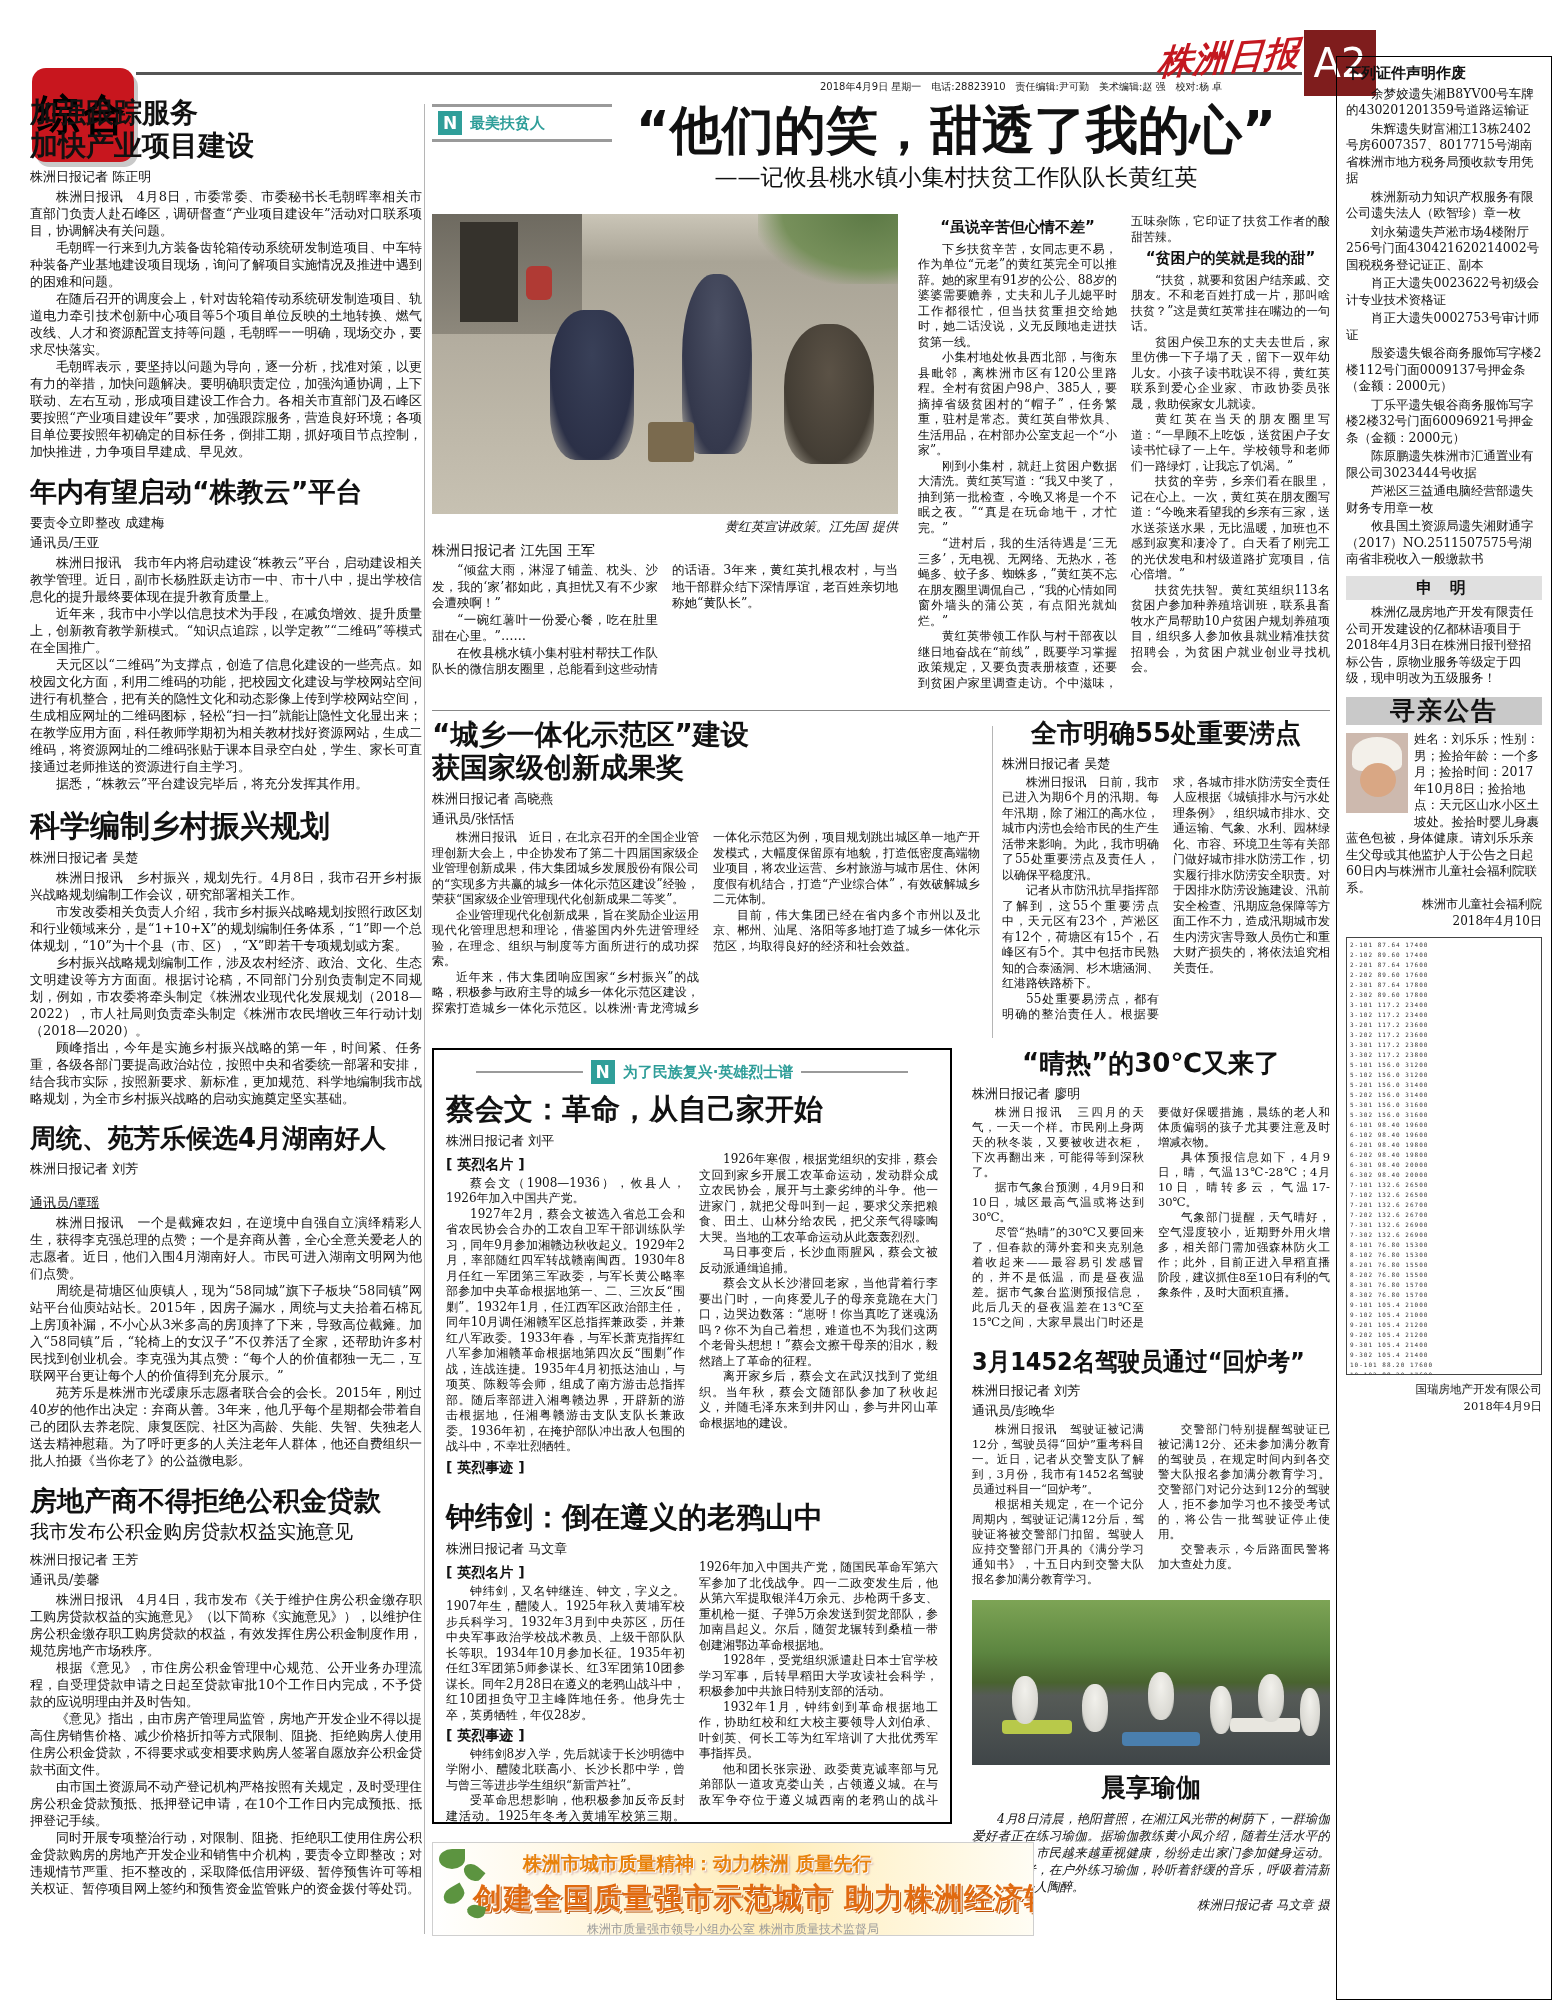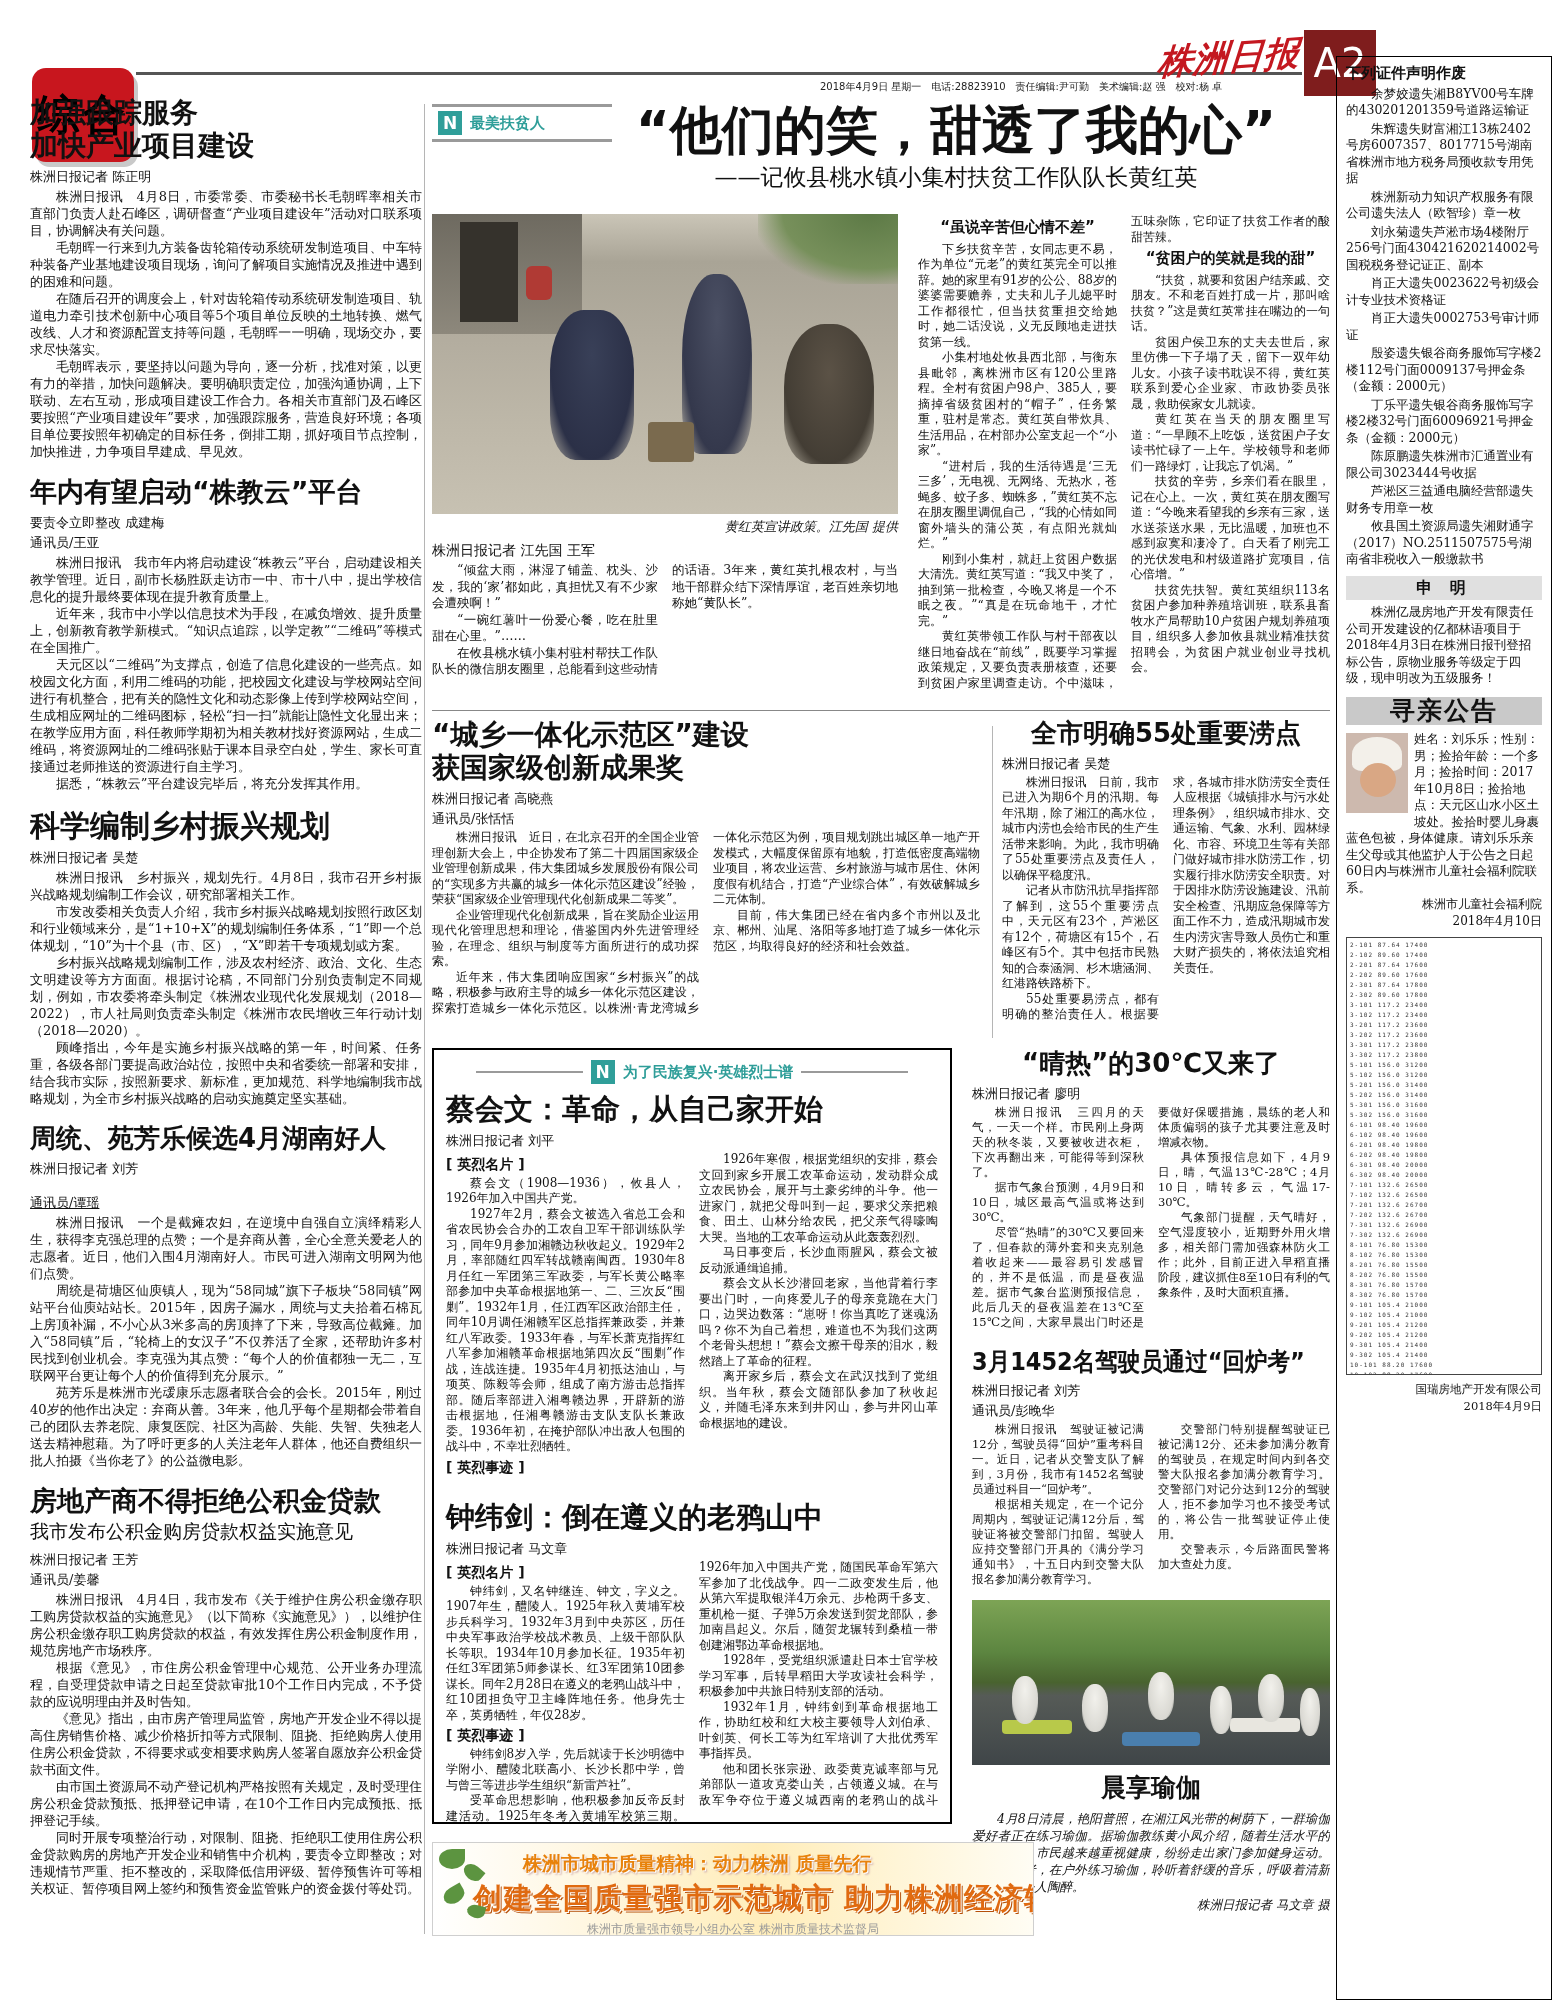--- a/index.html
+++ b/index.html
@@ -202,22 +202,22 @@
           <p class="para">在攸县桃水镇小集村驻村帮扶工作队队长的微信朋友圈里，总能看到这些动情的话语。3年来，黄红英扎根农村，与当地干部群众结下深情厚谊，老百姓亲切地称她“黄队长”。</p>
         </div>
     </div>
 
     <div class="main-right">
       <div class="body cols2" style="height:492px;font-size:12px;line-height:15.5px;">
         <h4 class="sec-head">“虽说辛苦但心情不差”</h4>
         <div>
             <p class="para">下乡扶贫辛苦，女同志更不易，作为单位“元老”的黄红英完全可以推辞。她的家里有91岁的公公、88岁的婆婆需要赡养，丈夫和儿子儿媳平时工作都很忙，但当扶贫重担交给她时，她二话没说，义无反顾地走进扶贫第一线。</p>
             <p class="para">小集村地处攸县西北部，与衡东县毗邻，离株洲市区有120公里路程。全村有贫困户98户、385人，要摘掉省级贫困村的“帽子”，任务繁重，驻村是常态。黄红英自带炊具、生活用品，在村部办公室支起一个“小家”。</p>
+            <p class="para">刚到小集村，就赶上贫困户数据大清洗。黄红英写道：“我又中奖了，抽到第一批检查，今晚又将是一个不眠之夜。”“真是在玩命地干，才忙完。”</p>
             <p class="para">“进村后，我的生活待遇是‘三无三多’，无电视、无网络、无热水，苍蝇多、蚊子多、蜘蛛多，”黄红英不忘在朋友圈里调侃自己，“我的心情如同窗外墙头的蒲公英，有点阳光就灿烂。”</p>
-            <p class="para">刚到小集村，就赶上贫困户数据大清洗。黄红英写道：“我又中奖了，抽到第一批检查，今晚又将是一个不眠之夜。”“真是在玩命地干，才忙完。”</p>
             <p class="para">黄红英带领工作队与村干部夜以继日地奋战在“前线”，既要学习掌握政策规定，又要负责表册核查，还要到贫困户家里调查走访。个中滋味，五味杂陈，它印证了扶贫工作者的酸甜苦辣。</p>
           </div>
         <h4 class="sec-head">“贫困户的笑就是我的甜”</h4>
         <div>
             <p class="para">“扶贫，就要和贫困户结亲戚、交朋友。不和老百姓打成一片，那叫啥扶贫？”这是黄红英常挂在嘴边的一句话。</p>
             <p class="para">贫困户侯卫东的丈夫去世后，家里仿佛一下子塌了天，留下一双年幼儿女。小孩子读书耽误不得，黄红英联系到爱心企业家、市政协委员张晟，救助侯家女儿就读。</p>
             <p class="para">黄红英在当天的朋友圈里写道：“一早顾不上吃饭，送贫困户子女读书忙碌了一上午。学校领导和老师们一路绿灯，让我忘了饥渴。”</p>
             <p class="para">扶贫的辛劳，乡亲们看在眼里，记在心上。一次，黄红英在朋友圈写道：“今晚来看望我的乡亲有三家，送水送茶送水果，无比温暖，加班也不感到寂寞和凄冷了。白天看了刚完工的光伏发电和村级道路扩宽项目，信心倍增。”</p>
             <p class="para">扶贫先扶智。黄红英组织113名贫困户参加种养殖培训班，联系县畜牧水产局帮助10户贫困户规划养殖项目，组织多人参加攸县就业精准扶贫招聘会，为贫困户就业创业寻找机会。</p>
           </div>

